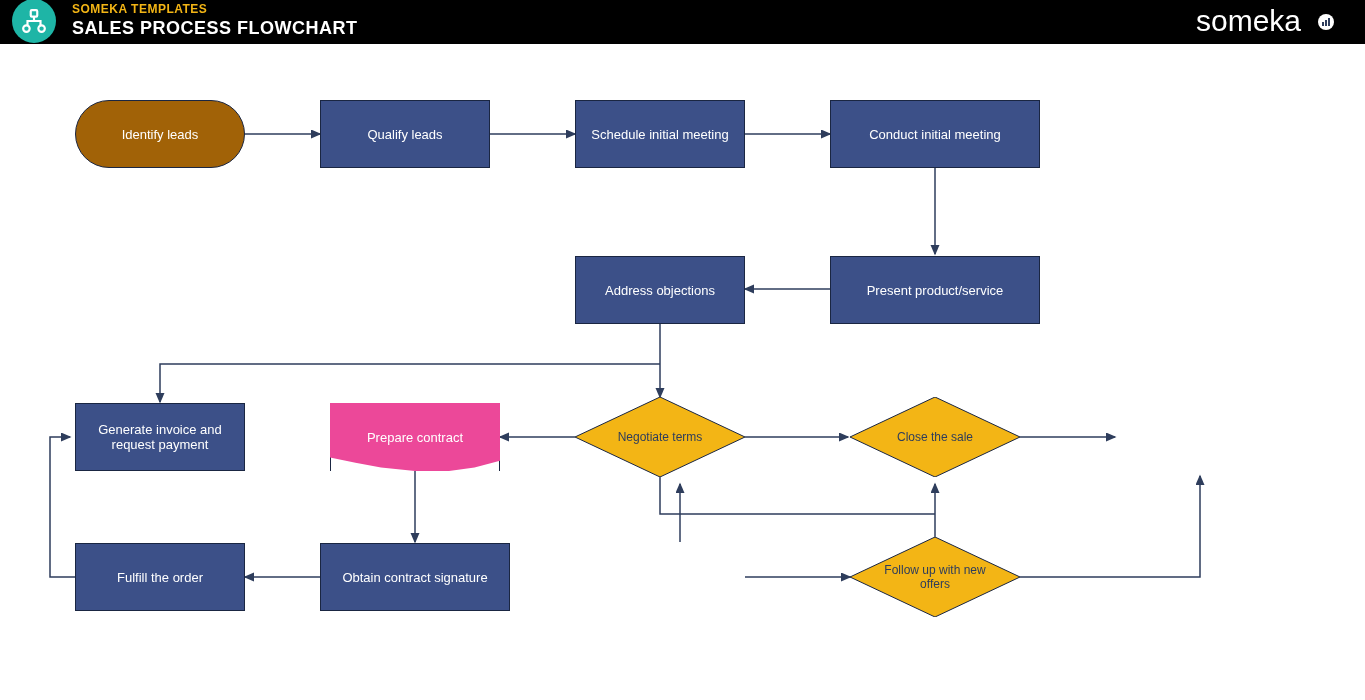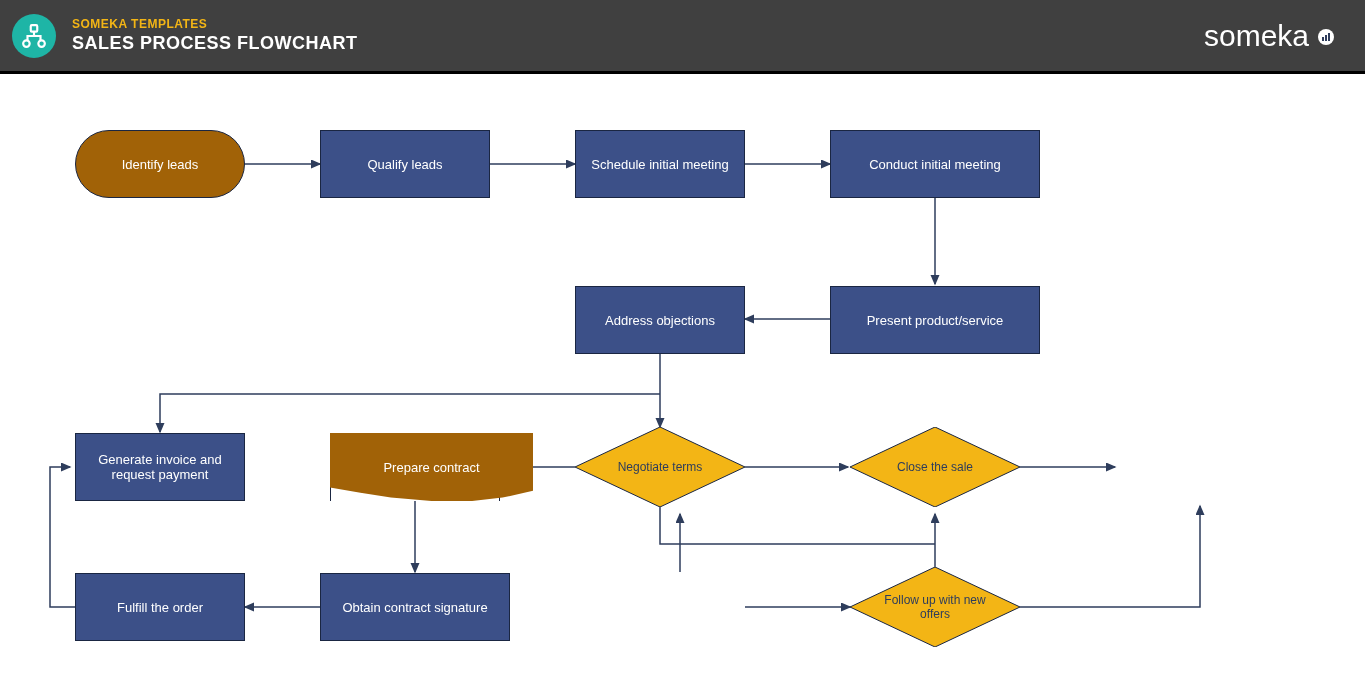--- a/index.html
+++ b/index.html
@@ -1,30 +1,30 @@
 <!DOCTYPE html>
 <html><head>
 <meta charset="utf-8">
 <style>
 *{margin:0;padding:0;box-sizing:border-box}
 body{font-family:"Segoe UI",Arial,sans-serif;background:#fff;width:1365px;height:700px;position:relative}
-.header{background:#404040;height:74px;border-bottom:3px solid #000;display:flex;align-items:center;padding-left:12px}
+.header{background:#000000;height:44px;border-bottom:3px solid #000;display:flex;align-items:center;padding-left:12px}
 .logo-icon{width:44px;height:44px;background:#1eb5a6;border-radius:50%;display:flex;align-items:center;justify-content:center;margin-right:16px}
 .logo-icon svg{width:26px;height:26px}
 .header-text{display:flex;flex-direction:column}
 .brand-label{color:#f3b515;font-size:12px;font-weight:700;letter-spacing:.5px}
 .page-title{color:#fff;font-size:18px;font-weight:700;letter-spacing:.5px;margin-top:2px}
-.brand-logo{margin-left:auto;margin-right:30px;color:#fff;font-size:30px;font-weight:400;display:flex;align-items:center;gap:8px}
+.brand-logo{margin-left:auto;margin-right:30px;color:#fff;font-size:30px;font-weight:400;display:flex;align-items:center;gap:16px}
 .brand-logo .dot{display:inline-block;vertical-align:middle}
 .canvas{position:relative;width:1365px;height:636px}
 .node{position:absolute;display:flex;align-items:center;justify-content:center;text-align:center;font-size:13px;color:#fff;border:1px solid #1a2642;padding:4px 8px}
 .process{background:#3c5088;width:170px;height:68px}
 .terminator{background:#a16207;border-radius:34px;width:170px;height:68px}
 .decision-wrap{position:absolute;display:flex;align-items:center;justify-content:center;text-align:center;color:#2e3d5c;font-size:12px}
-.document{background:#a16207;width:203px;height:68px;border:none;position:relative;clip-path:polygon(0 0,100% 0,100% 85%,85% 95%,70% 100%,50% 100%,30% 95%,15% 88%,0 80%)}
+.document{background:#ec4899;width:170px;height:68px;border:none;position:relative;clip-path:polygon(0 0,100% 0,100% 85%,85% 95%,70% 100%,50% 100%,30% 95%,15% 88%,0 80%)}
 .document-border{position:absolute;width:170px;height:68px;border:1px solid #1a2642;border-bottom:none}
 svg.connectors{position:absolute;top:0;left:0;width:1365px;height:636px;pointer-events:none}
 .arrow{stroke:#2e3d5c;stroke-width:1.5;fill:none}
 .arrowhead{fill:#2e3d5c}
 </style>
 </head>
 <body>
 
 <div class="header">
   <div class="logo-icon">

